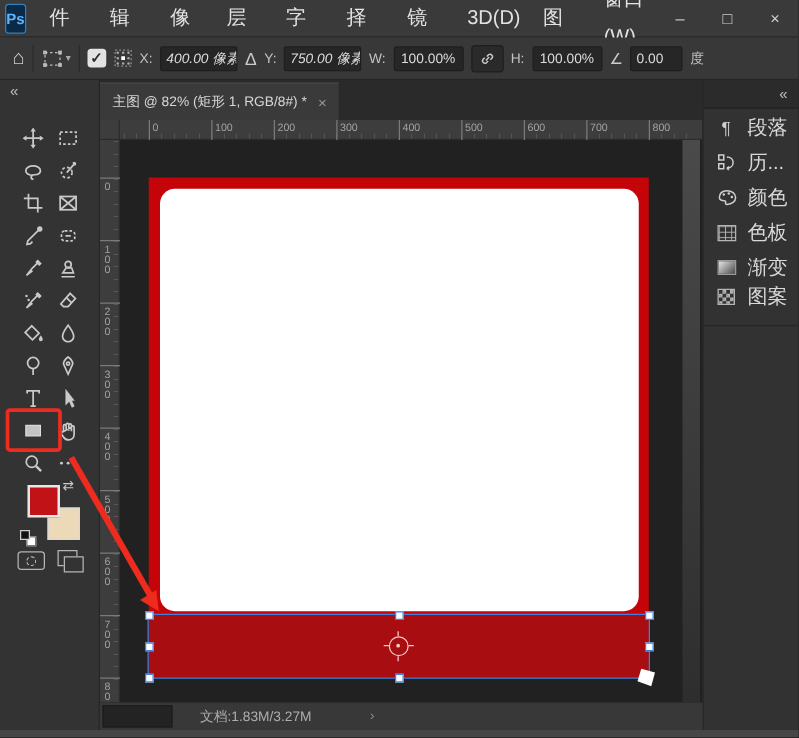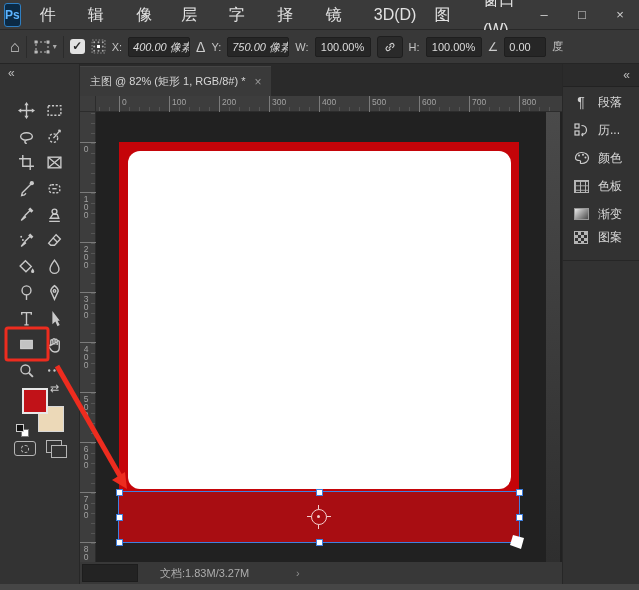--- a/index.html
+++ b/index.html
@@ -82,21 +82,21 @@
   #scroll-strip { left:466px; top:16px; width:14px; height:450px;
                   background:linear-gradient(180deg,#4a4a4a,#2e2e2e); }
 
   
   #rightpanel { left:562px; top:64px; width:77px; height:520px; background:#323232; border-left:1px solid #272727; }
   #panel-header { position:absolute; left:0; top:0; width:100%; height:23px; background:#2b2b2b;
                   border-bottom:1px solid #222; }
   #panel-collapse { position:absolute; right:9px; top:4px; color:#bdbdbd; font-size:12px; }
   .panel-item { position:absolute; left:0; width:100%; height:24px; display:flex; align-items:center; gap:8px;
                 padding-left:9px; }
-  .panel-item .plabel { font-size:12px; color:#d8d8d8; }
+  .panel-item .plabel { font-size:16px; color:#d8d8d8; }
   .picon { width:18px; height:16px; display:flex; align-items:center; justify-content:center; color:#cfcfcf; }
   .picon svg { stroke:#cfcfcf; fill:none; stroke-width:1.2; }
   #gradient-chip { width:15px; height:12px; background:linear-gradient(135deg,#e8e8e8,#4a4a4a); border:1px solid #999; }
   #pattern-chip { width:14px; height:13px; border:1px solid #b5b5b5;
       background-image:linear-gradient(45deg,#b5b5b5 25%,transparent 25%,transparent 75%,#b5b5b5 75%),
                        linear-gradient(45deg,#b5b5b5 25%,transparent 25%,transparent 75%,#b5b5b5 75%);
       background-size:6px 6px; background-position:0 0,3px 3px; }
   #swatch-chip { width:15px; height:13px; border:1px solid #b5b5b5;
       background-image:linear-gradient(#b5b5b5 1px,transparent 1px),
                        linear-gradient(90deg,#b5b5b5 1px,transparent 1px);

